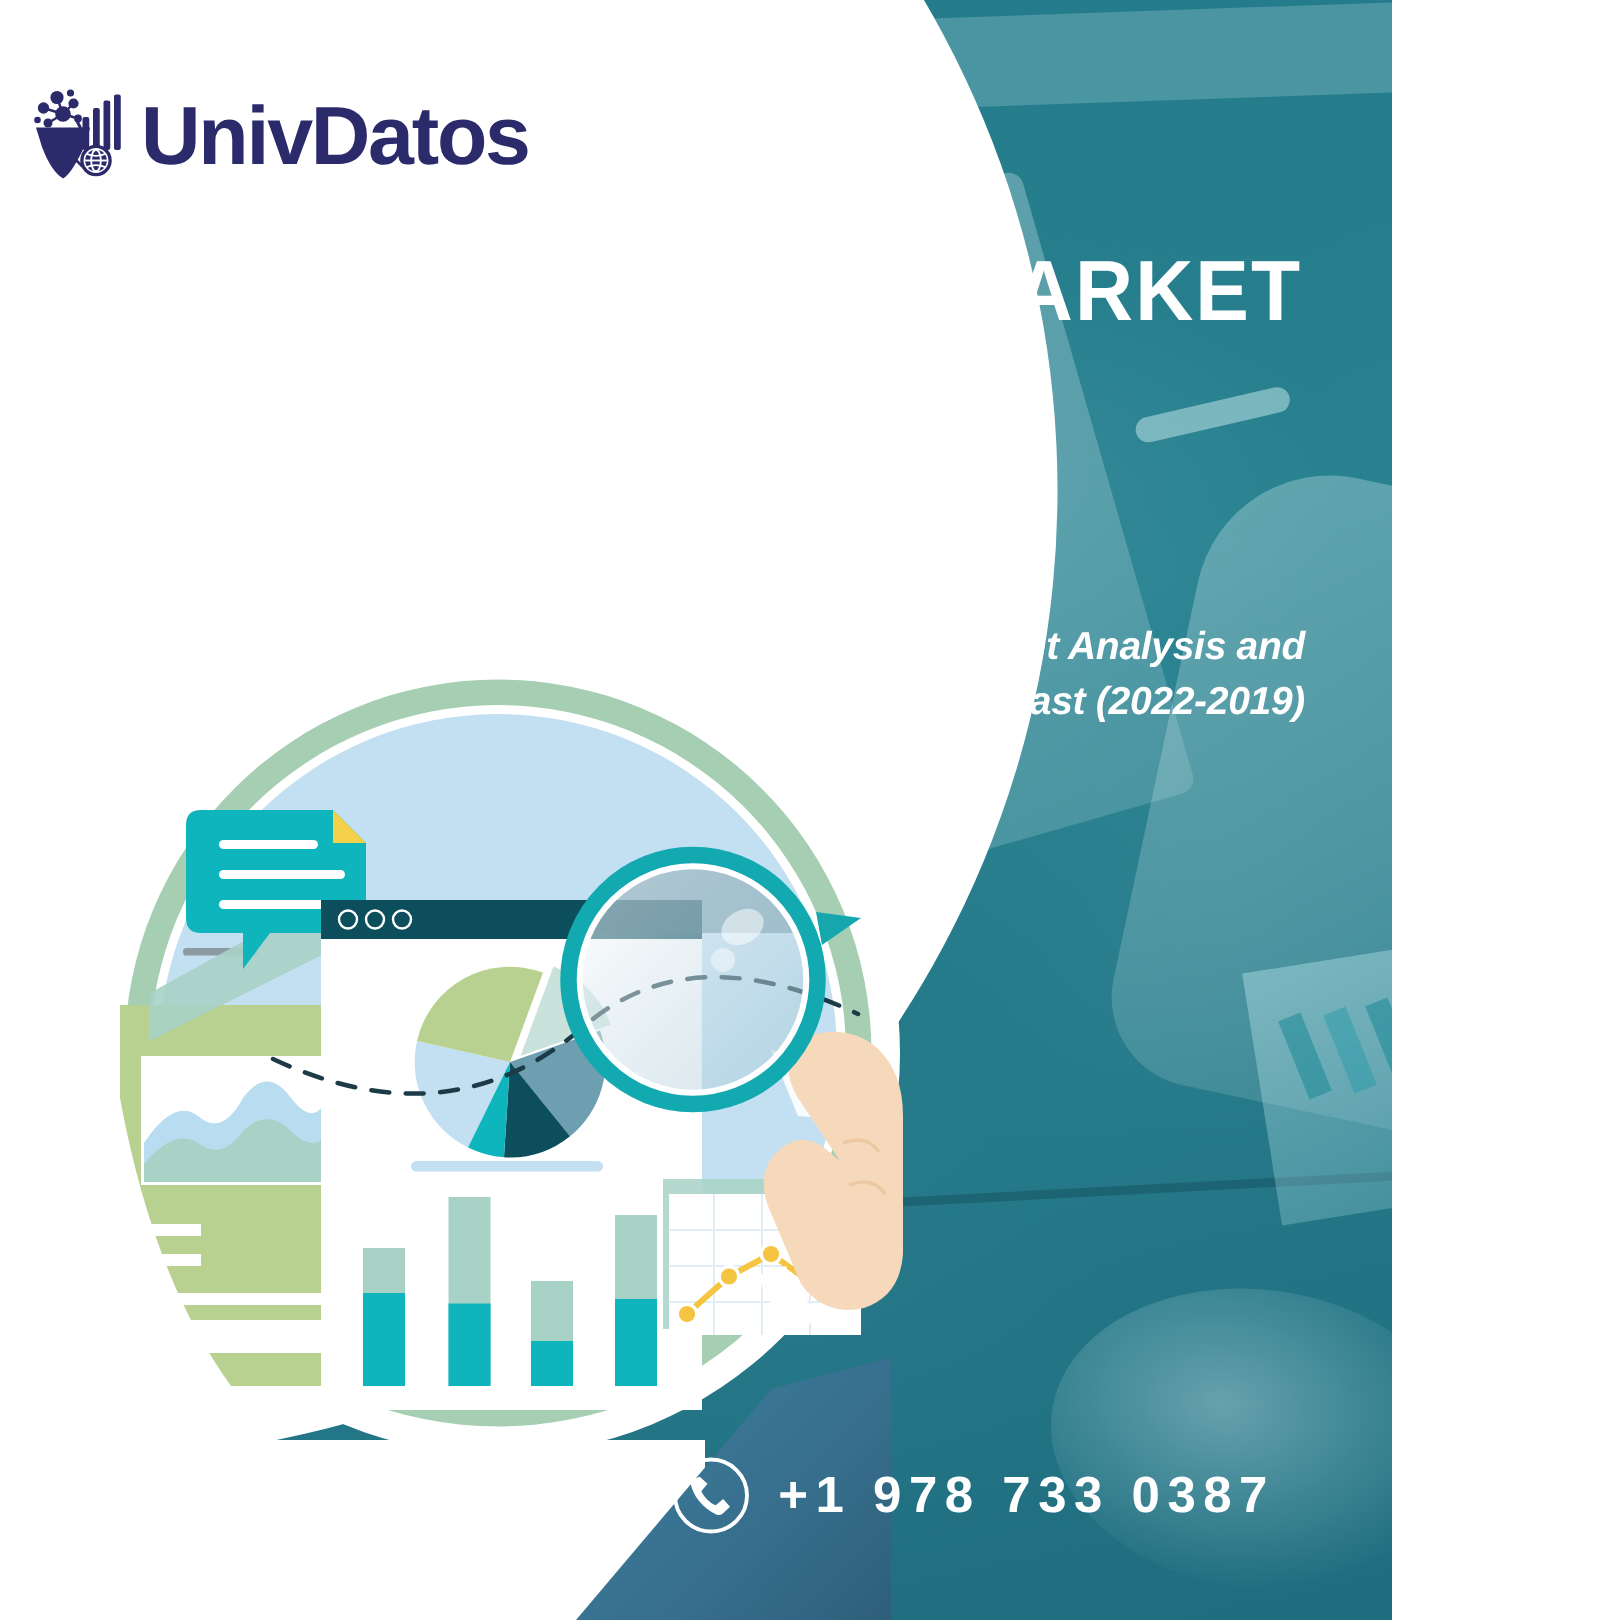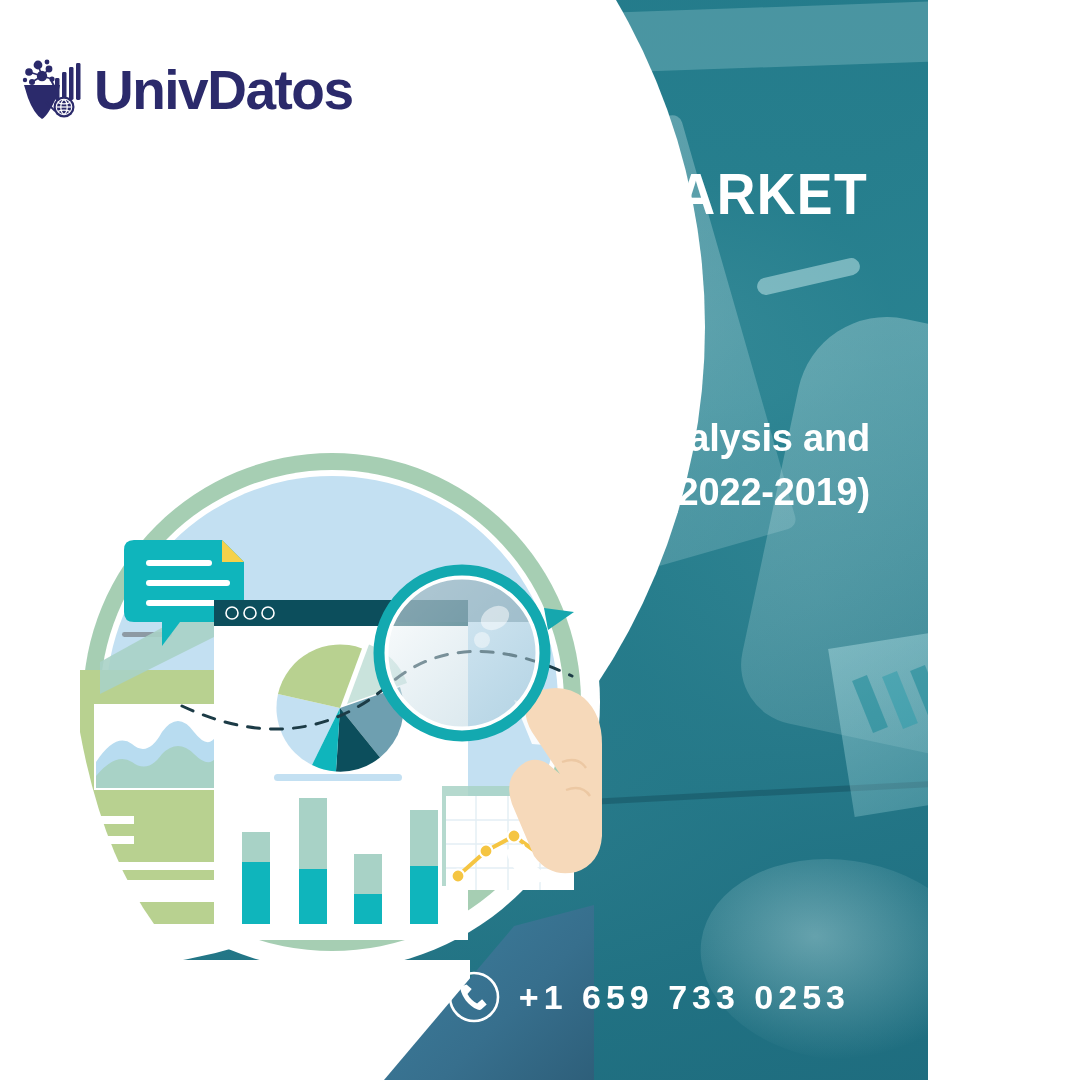--- a/index.html
+++ b/index.html
@@ -170,26 +170,27 @@
     line-height: 1.05;
     transform: scaleX(0.94);
     transform-origin: right center;
     white-space: nowrap;
   }
   .subhead {
     position: absolute;
     right: 58px;
     top: 412px;
     z-index: 30;
-    font-size: 38px;
+    font-size: 26px;
     font-weight: bold;
     color: #ffffff;
     text-align: right;
     line-height: 1.42;
     letter-spacing: -0.2px;
+    font-style: italic;
   }
   .subhead div { white-space: nowrap; }
 
   
   .phone-row {
     position: absolute;
     right: 78px;
     bottom: 56px;
     z-index: 30;
     display: flex;
@@ -287,21 +288,21 @@
     <div>Forecast (2022-2019)</div>
   </div>
 
   <div class="phone-row">
     <svg class="phone-icon" viewBox="0 0 54 54">
       <circle cx="27" cy="27" r="24" fill="none" stroke="#ffffff" stroke-width="2.6"></circle>
       <path d="M19.5 14.5 l5.2 4.6 -4.2 5.0 c2.1 4.2 5.6 7.6 9.6 9.4 l5.0 -4.2 4.6 5.2 -5.0 4.6
                c-1.1 1.0 -2.8 1.1 -4.2 .5 -4.6 -2.0 -8.6 -5.2 -11.7 -9.2 -2.5 -3.2 -4.3 -6.9 -5.2 -10.6
                -.3 -1.3 .1 -2.7 1.1 -3.6 z" fill="#ffffff"></path>
     </svg>
-    <div class="phone-number">+1 659 733 0253</div>
+    <div class="phone-number">+1 978 733 0387</div>
   </div>
 
   <div class="illus">
     <svg viewBox="0 0 540 540">
       <defs>
         <clipPath id="discClip">
           <circle cx="270" cy="270" r="226"></circle>
         </clipPath>
         <clipPath id="lensClip">
           <circle cx="400" cy="221" r="77"></circle>

